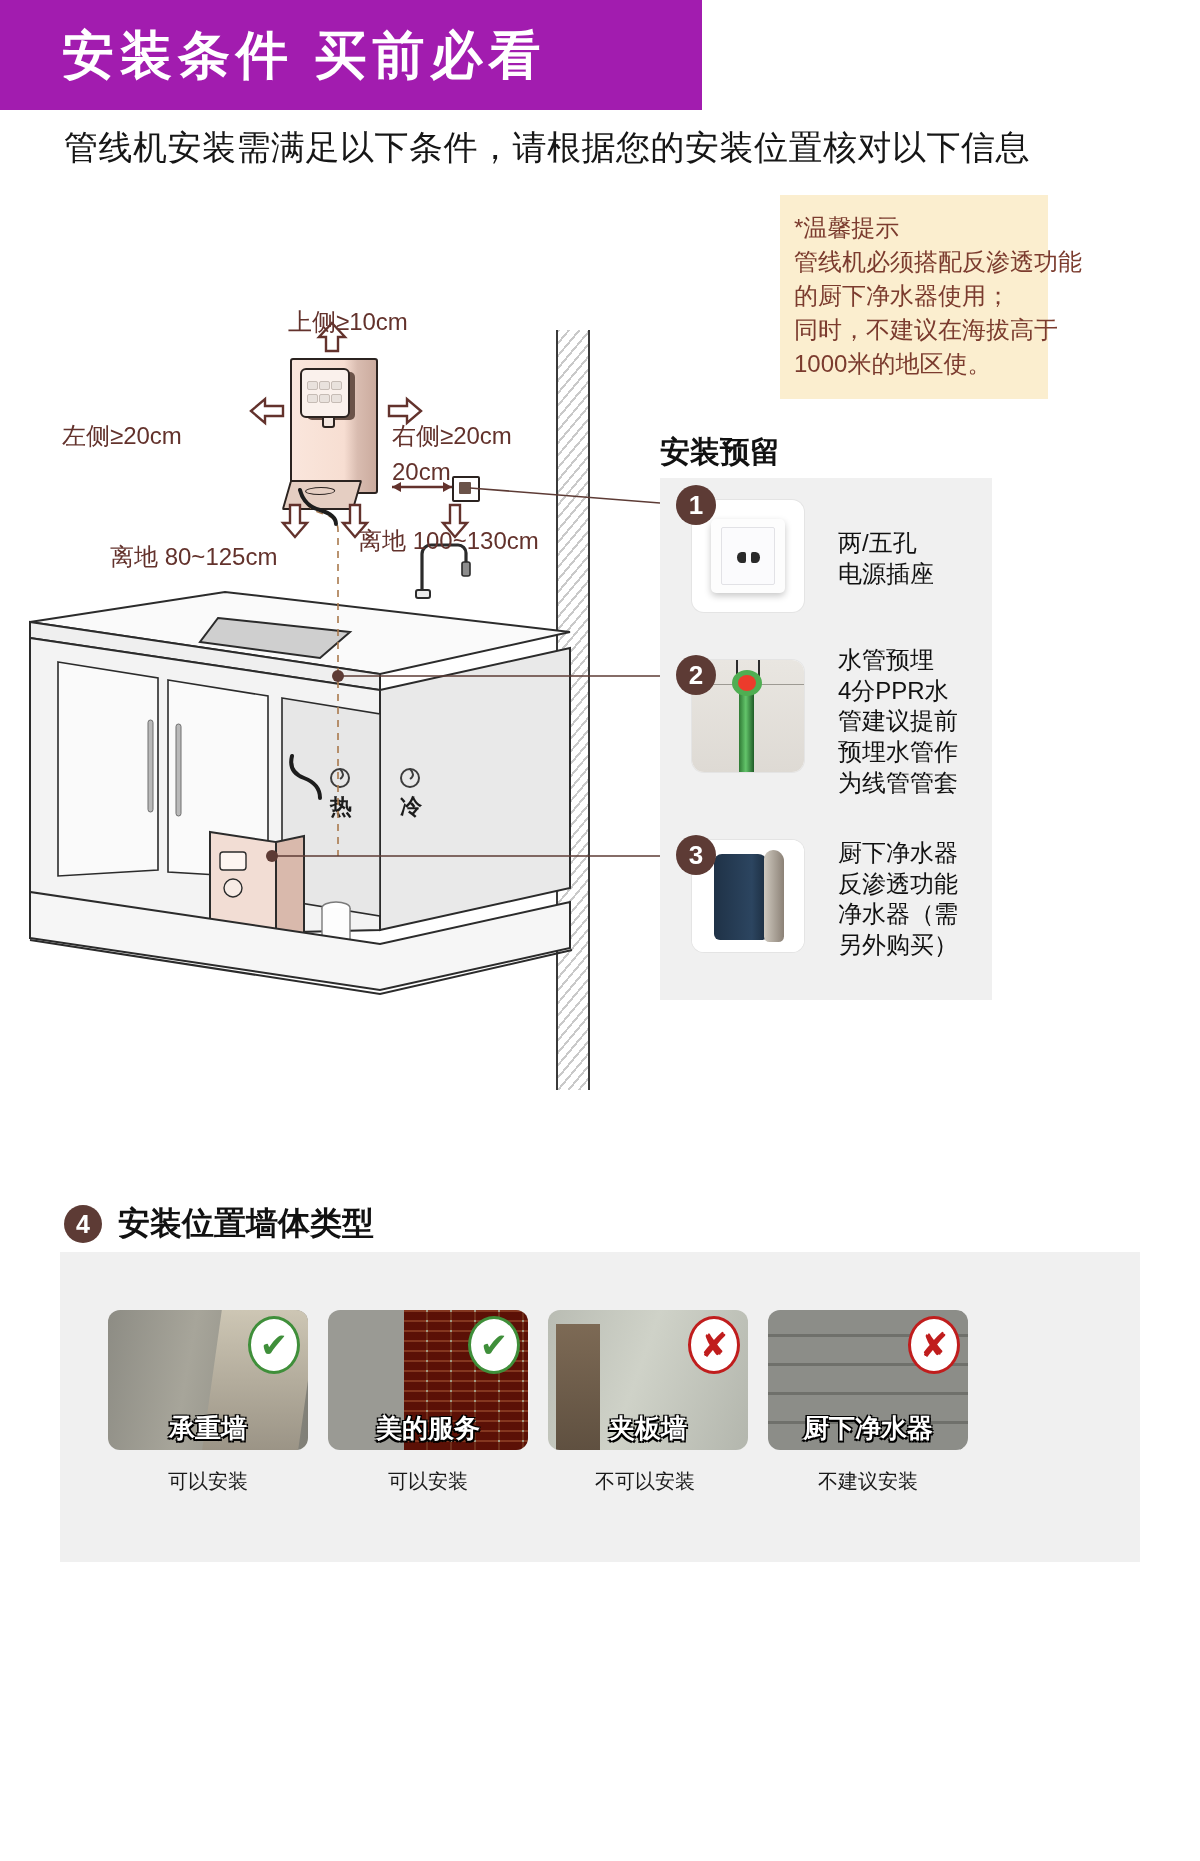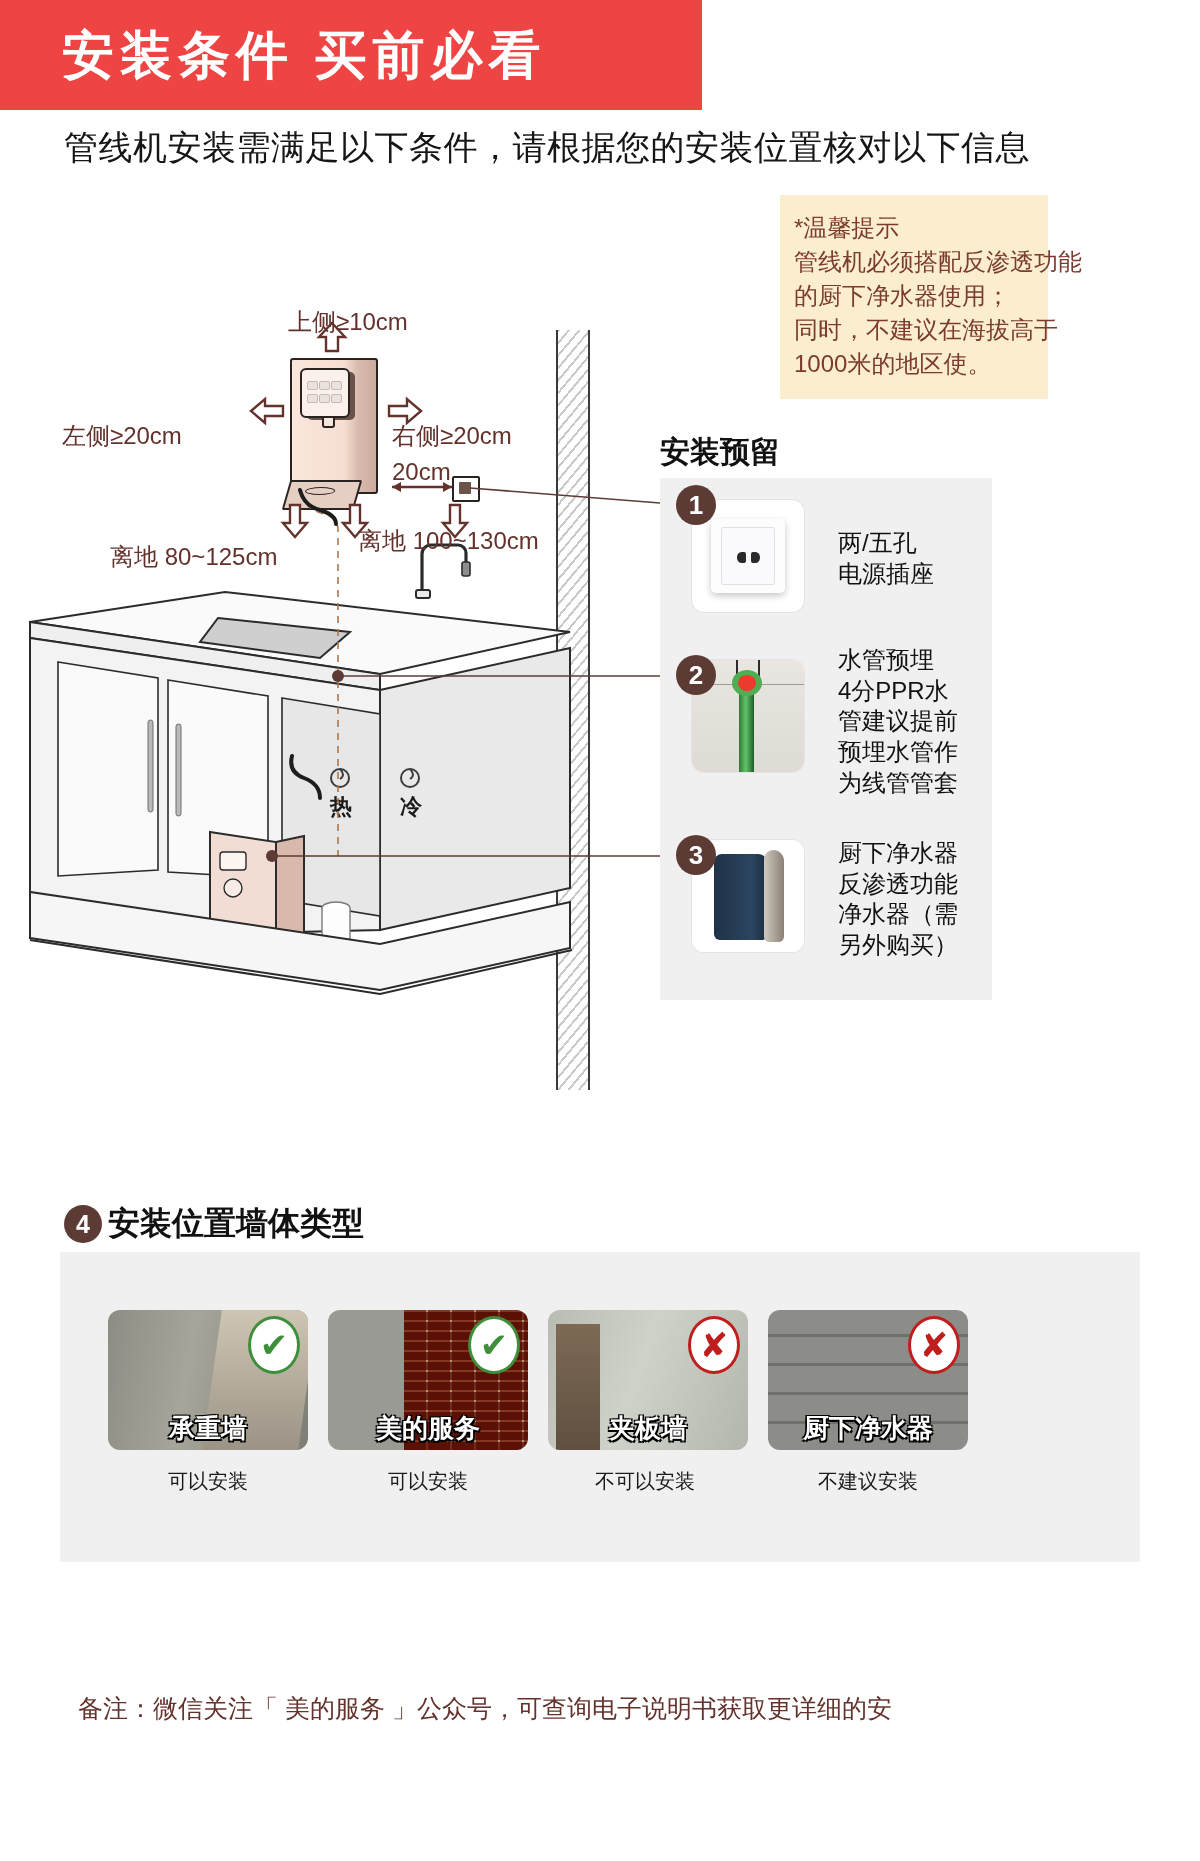--- a/index.html
+++ b/index.html
@@ -4,21 +4,21 @@
 <style>
   html,body{margin:0;padding:0;}
   body{
     width:1200px;height:1861px;background:#ffffff;
     font-family:"Liberation Sans","DejaVu Sans",sans-serif;
     color:#222;overflow:hidden;position:relative;
   }
   
   .hdr{
     position:absolute;left:0;top:0;width:702px;height:110px;
-    background:#ef4444;display:flex;align-items:center;
+    background:#a21caf;display:flex;align-items:center;
   }
   .hdr-title{
     color:#fff;font-size:52px;font-weight:700;letter-spacing:6px;
     margin-left:62px;line-height:1;
   }
   .subtitle{
     position:absolute;left:64px;top:125px;font-size:34px;color:#161616;
     letter-spacing:.5px;font-weight:400;
   }
 
@@ -126,21 +126,21 @@
   .purifier-art{position:absolute;inset:0;background:#fff;}
   .purifier-art .body{position:absolute;left:22px;top:14px;width:54px;height:86px;
     background:linear-gradient(90deg,#1f3247,#2c4560 70%,#1a2b3d);border-radius:8px 10px 6px 6px;}
   .purifier-art .side{position:absolute;left:72px;top:10px;width:20px;height:92px;
     background:linear-gradient(90deg,#cfc9bf,#8b8176);border-radius:10px 12px 6px 6px;}
 
   
   .sec4-title{position:absolute;left:64px;top:1202px;display:flex;align-items:center;}
   .sec4-badge{width:38px;height:38px;border-radius:50%;background:#5d3b35;color:#fff;
     font-size:25px;font-weight:700;display:flex;align-items:center;justify-content:center;}
-  .sec4-text{font-size:32px;font-weight:700;color:#111;margin-left:6px;}
+  .sec4-text{font-size:32px;font-weight:700;color:#111;margin-left:16px;}
   .walls-grey{position:absolute;left:60px;top:1252px;width:1080px;height:310px;background:#f0f0f0;}
   .wcard{position:absolute;width:200px;height:140px;border-radius:12px;overflow:hidden;}
   .wcap{position:absolute;bottom:4px;left:0;width:100%;text-align:center;
     color:#fff;font-size:26px;font-weight:700;
     text-shadow:-1.5px -1.5px 0 #000,1.5px -1.5px 0 #000,-1.5px 1.5px 0 #000,1.5px 1.5px 0 #000;}
   .wmark{position:absolute;right:8px;top:6px;width:46px;height:52px;border-radius:50%;
     background:#fff;display:flex;align-items:center;justify-content:center;
     font-size:34px;font-weight:700;}
   .wmark.ok{border:3px solid #3f8f3a;color:#3f8f3a;}
   .wmark.no{border:3px solid #c01d1d;color:#c01d1d;}
@@ -368,14 +368,13 @@
 <div class="wsub" style="left:545px;top:1468px">不可以安装</div>
 
 <div class="wcard" style="left:768px;top:1310px">
   <div class="tex-hollow"></div>
   <div class="wmark no">✘</div>
   <div class="wcap">厨下净水器</div>
 </div>
 <div class="wsub" style="left:768px;top:1468px">不建议安装</div>
 
 <div class="footer">
-  <div>备注：微信关注「 美的服务 」公众号，可查询电子说明书获取更详细的安</div>
 </div>
 
 </body></html>

